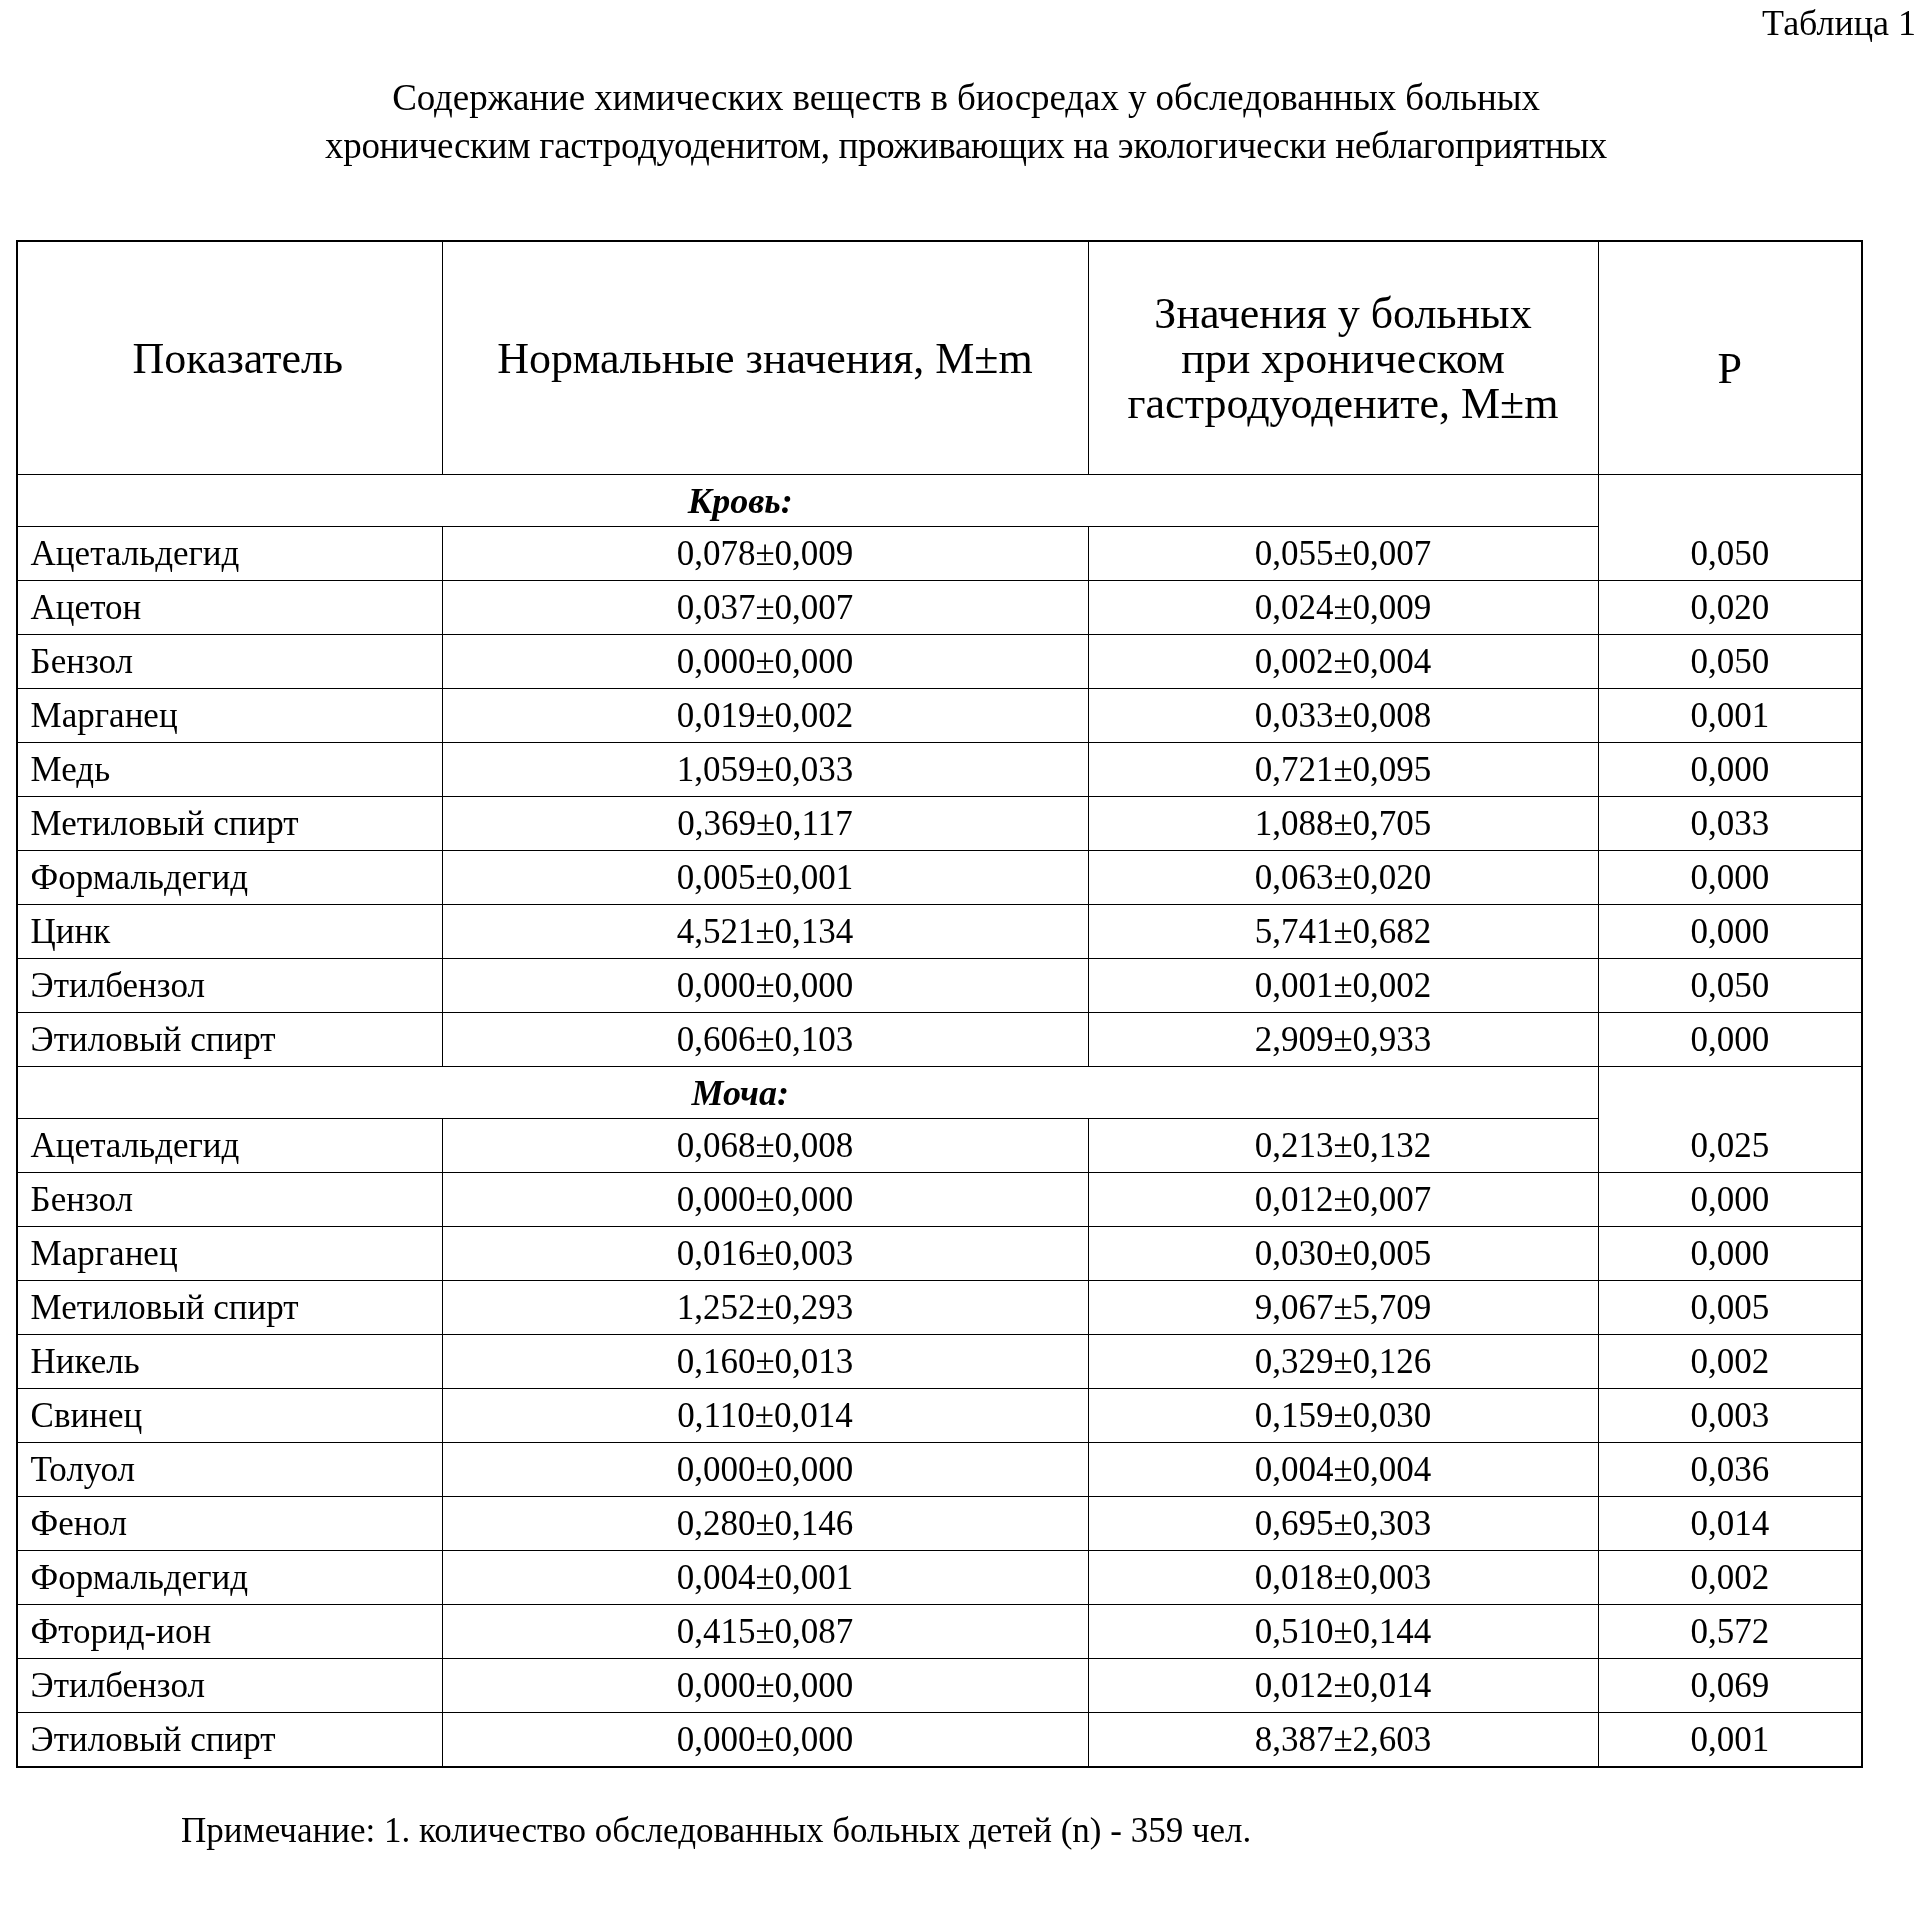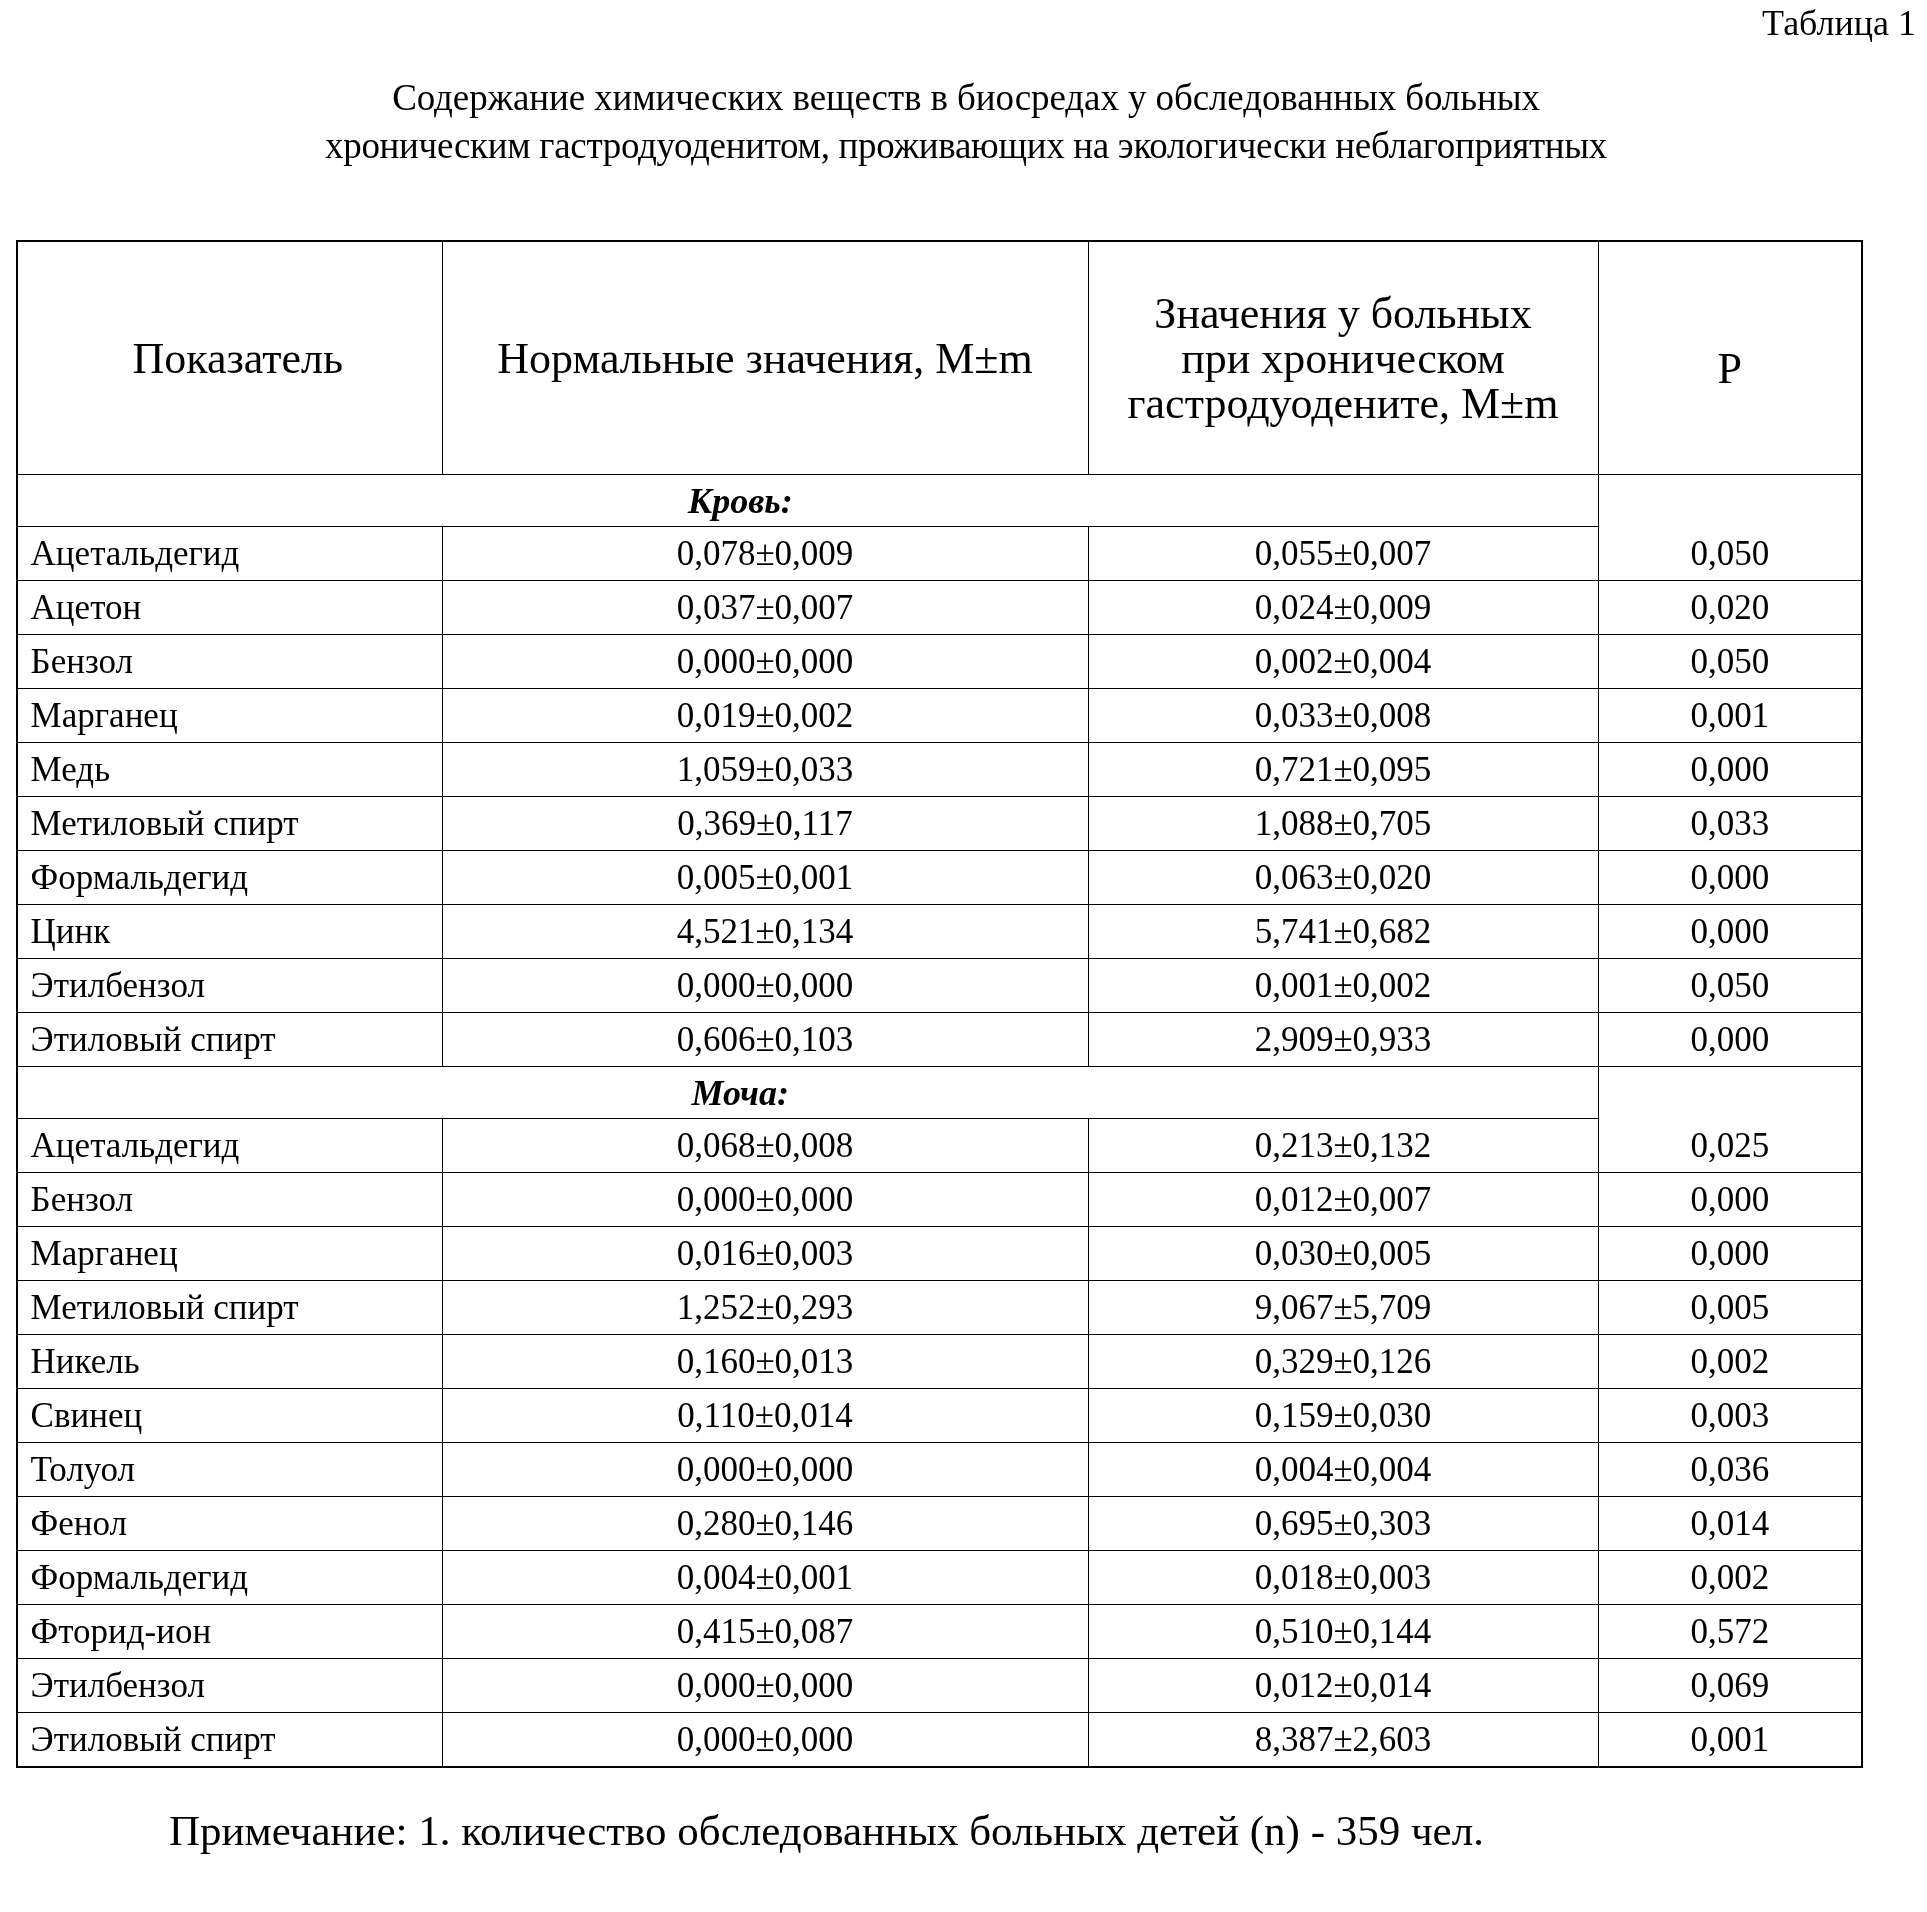--- a/index.html
+++ b/index.html
@@ -134,23 +134,23 @@
   }
   td.cell-p {
     text-align: center;
     white-space: nowrap;
   }
 
   
   .notes {
     position: absolute;
     top: 1806px;
-    left: 0;
+    left: 12px;
     width: 1604px;
-    font-size: 43px;
+    font-size: 35px;
     line-height: 49px;
   }
   .note-line {
     display: block;
     white-space: nowrap;
   }
   .note-1 { padding-left: 169px; }
   .note-2 { padding-left: 414px; }
 </style>
 </head>

